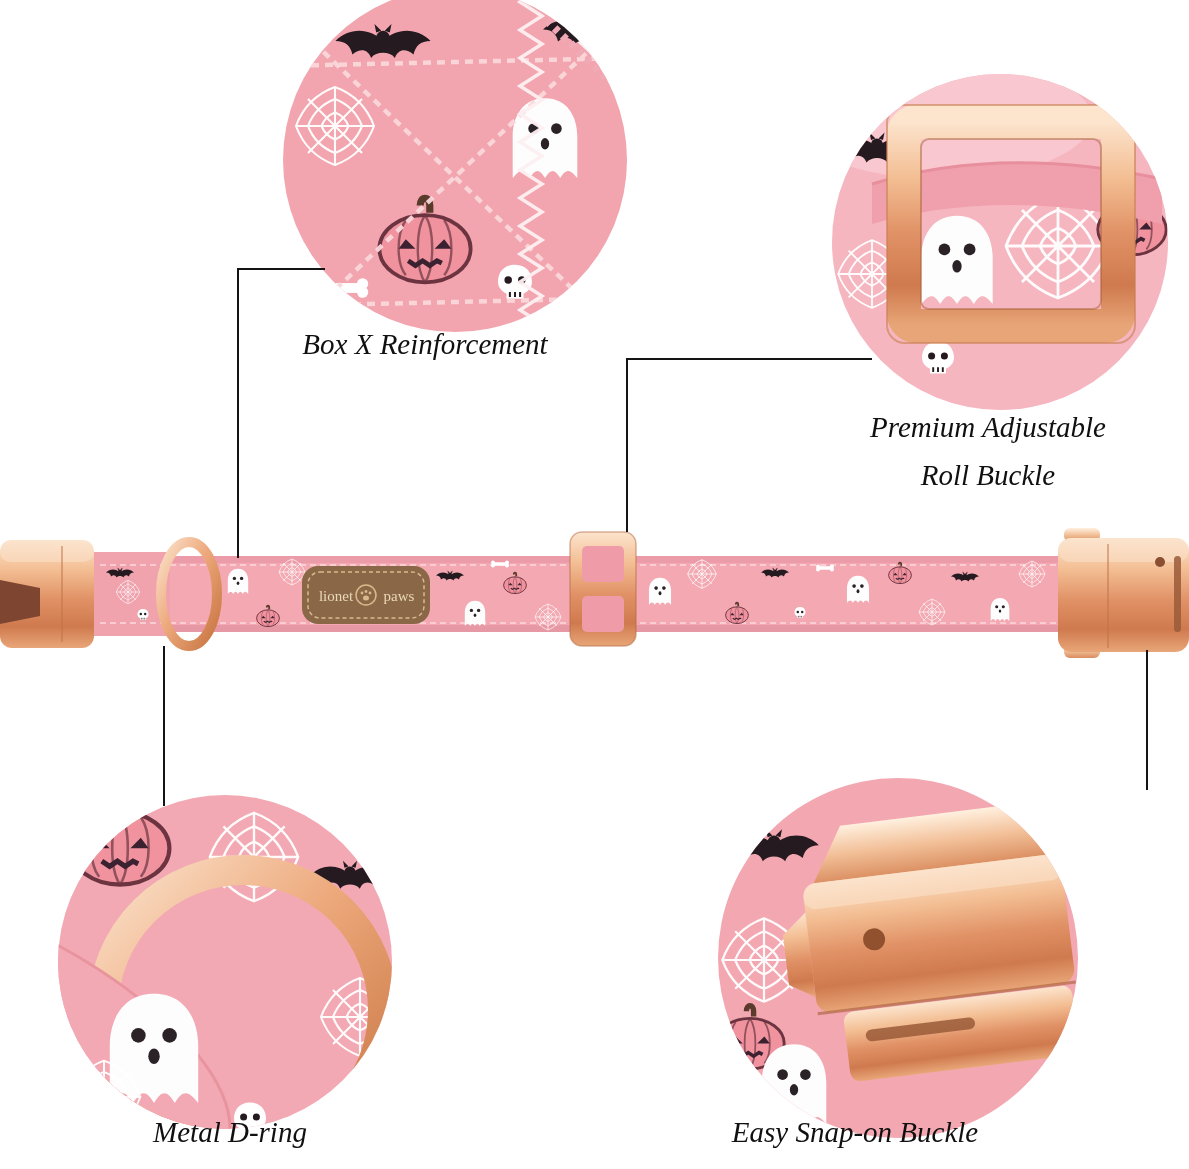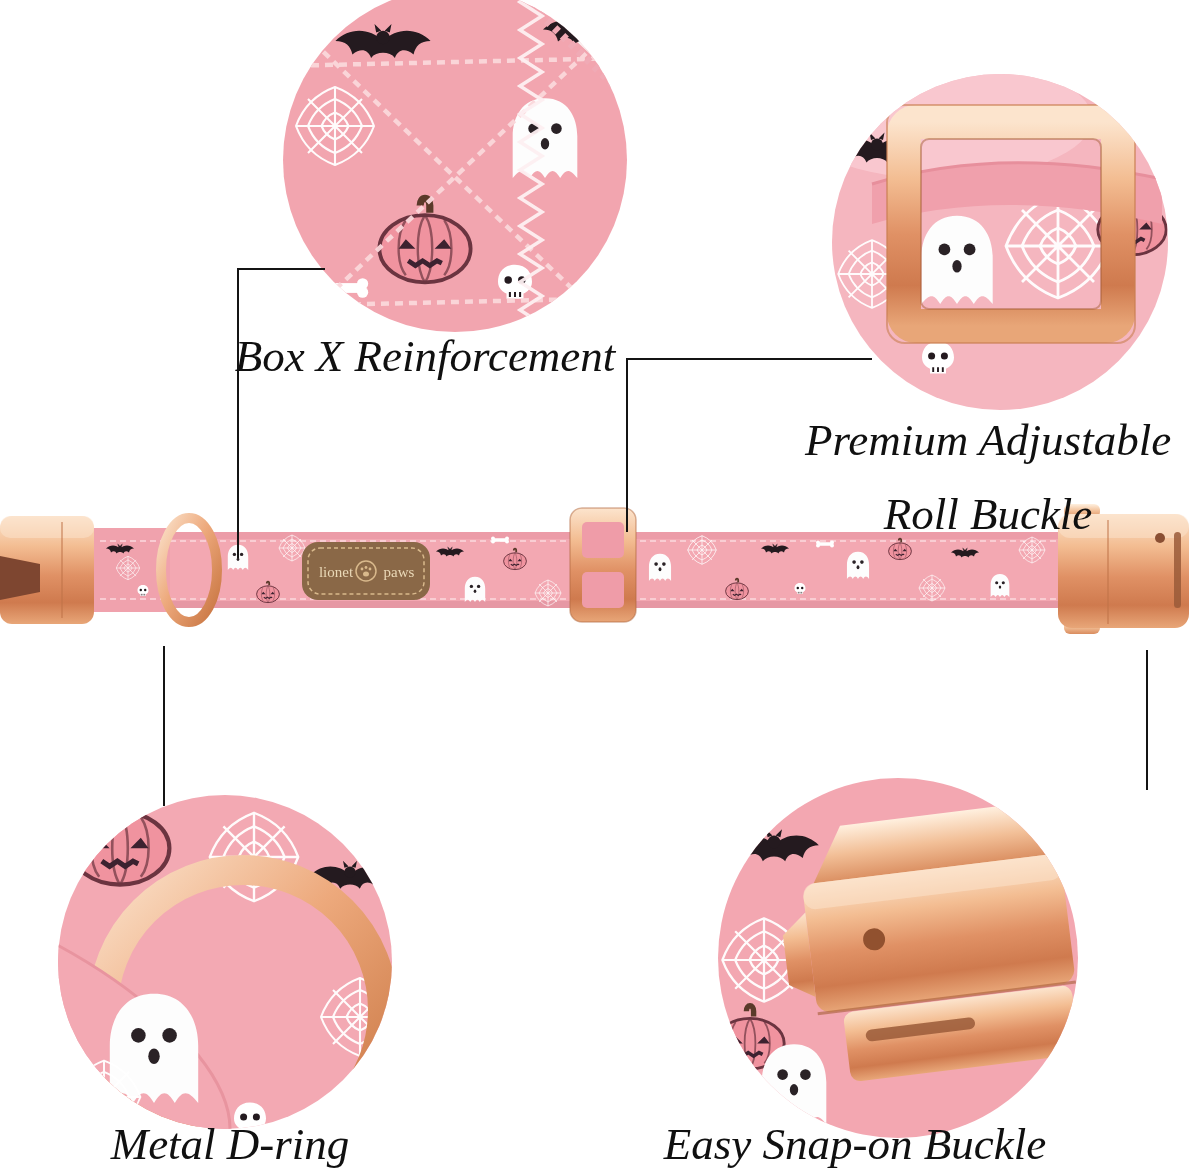--- a/index.html
+++ b/index.html
@@ -3,26 +3,26 @@
 <meta charset="utf-8">
 <style>
   * { margin:0; padding:0; box-sizing:border-box; }
   html,body { background:#ffffff; }
   .canvas {
     position:relative; width:1189px; height:1169px; background:#ffffff;
     overflow:hidden; font-family:"Liberation Serif", serif;
   }
   .circle { position:absolute; border-radius:50%; overflow:hidden; }
   .circle svg { display:block; width:100%; height:100%; }
-  .collar { position:absolute; left:0; top:488px; width:1189px; height:160px; }
+  .collar { position:absolute; left:0; top:512px; width:1189px; height:160px; }
   .collar svg { display:block; width:100%; height:100%; }
   .callout-line { position:absolute; background:#141414; }
   .label {
     position:absolute; text-align:center; font-style:italic;
-    font-size:45px; color:#101010; line-height:1.52;
+    font-size:29px; color:#101010; line-height:1.52;
     font-family:"Liberation Serif", serif;
   }
   .label .ln { white-space:nowrap; }
 </style>
 </head>
 <body>
 
 <div class="canvas">
 
   <svg style="position:absolute;width:0;height:0" aria-hidden="true">

